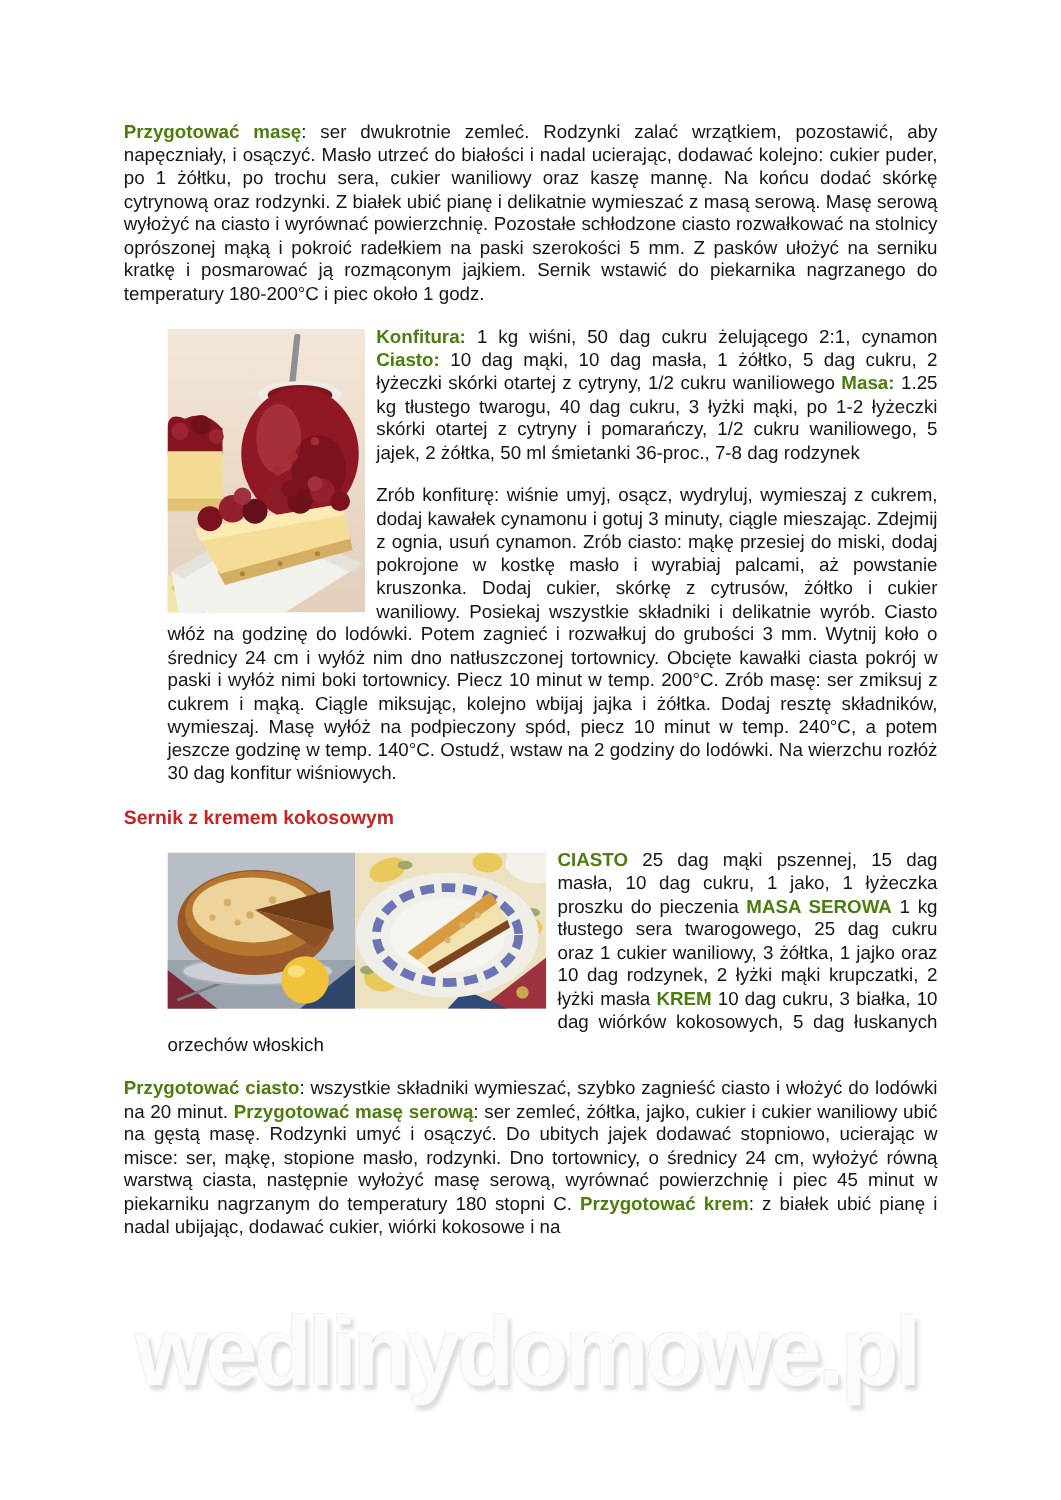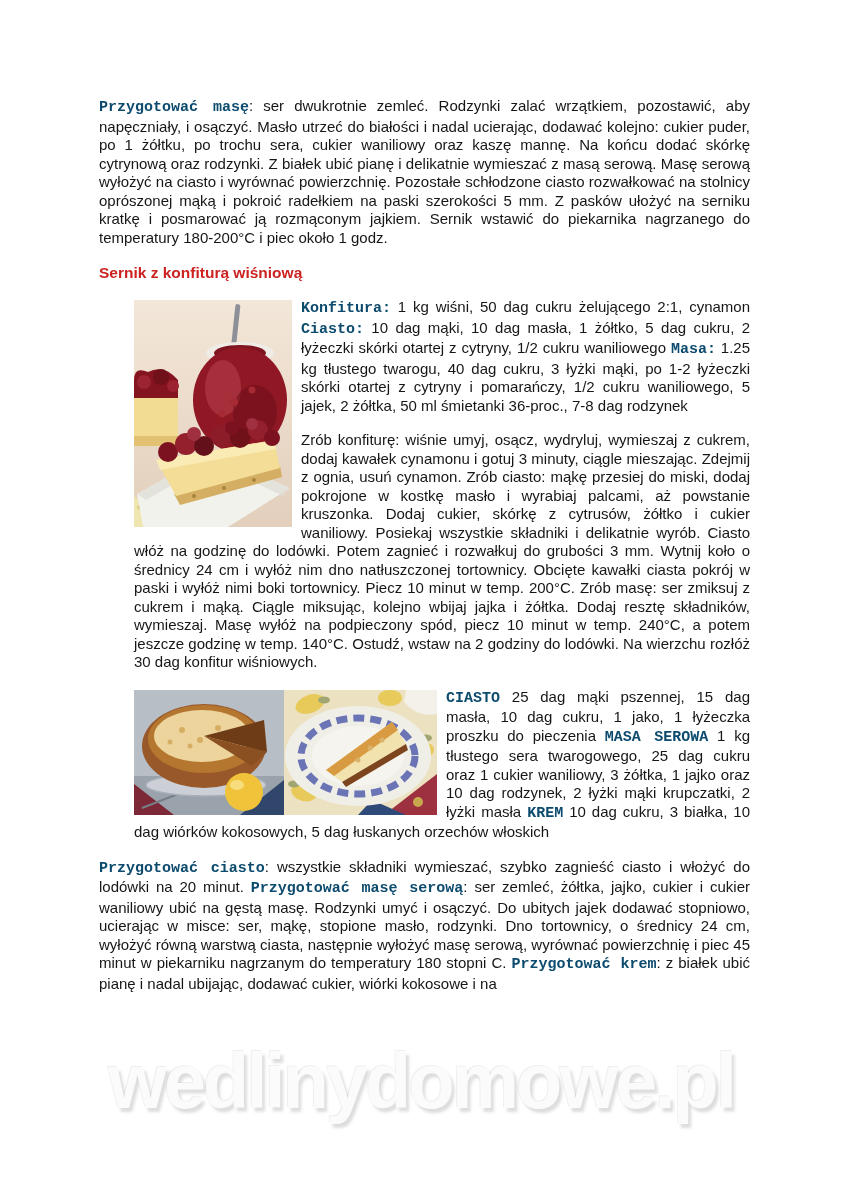--- a/index.html
+++ b/index.html
@@ -13,21 +13,21 @@
     overflow: hidden;
     font-family: "Liberation Sans", sans-serif;
     font-size: 15px;
     line-height: 18.5px;
     color: #161616;
   }
   .body-text {
     margin: 0 0 16px 0;
     text-align: justify;
   }
-  .body-text b { color: #0c4a6e; font-family: Liberation Mono, monospace; }
+  .body-text b { color: #4d7c0f; }
   .recipe-heading {
     font-family: "Liberation Sans", sans-serif;
     font-size: 15.5px;
     line-height: 19px;
     font-weight: bold;
     color: #cc2222;
     margin: 0 0 16px 0;
     text-align: left;
   }
   .recipe-section { margin: 0 0 16px 0; padding-left: 35px; }
@@ -56,21 +56,20 @@
     pointer-events: none;
   }
 </style>
 </head>
 <body>
 
 <div class="page">
 
   <p class="body-text"><b>Przygotować masę</b><span>: ser dwukrotnie zemleć. Rodzynki zalać wrzątkiem, pozostawić, aby napęczniały, i osączyć. Masło utrzeć do białości i nadal ucierając, dodawać kolejno: cukier puder, po 1 żółtku, po trochu sera, cukier waniliowy oraz kaszę mannę. Na końcu dodać skórkę cytrynową oraz rodzynki. Z białek ubić pianę i delikatnie wymieszać z masą serową. Masę serową wyłożyć na ciasto i wyrównać powierzchnię. Pozostałe schłodzone ciasto rozwałkować na stolnicy oprószonej mąką i pokroić radełkiem na paski szerokości 5 mm. Z pasków ułożyć na serniku kratkę i posmarować ją rozmąconym jajkiem. Sernik wstawić do piekarnika nagrzanego do temperatury 180-200°C i piec około 1 godz.</span></p>
 
-  <h2 class="recipe-heading">Sernik z konfiturą wiśniową</h2>
 
   <div class="recipe-section">
 
     <div class="photo" title="Kawałek sernika z konfiturą wiśniową na talerzu, obok słoik konfitury">
       <svg width="158" height="227" viewBox="0 0 158 227" xmlns="http://www.w3.org/2000/svg">
         <defs>
           <linearGradient id="bg1" x1="0" y1="0" x2="0" y2="1">
             <stop offset="0" stop-color="#f3e7d9"></stop>
             <stop offset="0.45" stop-color="#ecdccb"></stop>
             <stop offset="1" stop-color="#e2cfbc"></stop>
@@ -121,20 +120,21 @@
         <circle cx="98" cy="128" r="7" fill="#7c1220"></circle>
         <circle cx="118" cy="124" r="6" fill="#a03040"></circle>
       </svg>
     </div>
 
     <p class="body-text"><b>Konfitura:</b><span> 1 kg wiśni, 50 dag cukru żelującego 2:1, cynamon </span><b>Ciasto:</b><span> 10 dag mąki, 10 dag masła, 1 żółtko, 5 dag cukru, 2 łyżeczki skórki otartej z cytryny, 1/2 cukru waniliowego </span><b>Masa:</b><span> 1.25 kg tłustego twarogu, 40 dag cukru, 3 łyżki mąki, po 1-2 łyżeczki skórki otartej z cytryny i pomarańczy, 1/2 cukru waniliowego, 5 jajek, 2 żółtka, 50 ml śmietanki 36-proc., 7-8 dag rodzynek</span></p>
 
     <p class="body-text">Zrób konfiturę: wiśnie umyj, osącz, wydryluj, wymieszaj z cukrem, dodaj kawałek cynamonu i gotuj 3 minuty, ciągle mieszając. Zdejmij z ognia, usuń cynamon. Zrób ciasto: mąkę przesiej do miski, dodaj pokrojone w kostkę masło i wyrabiaj palcami, aż powstanie kruszonka. Dodaj cukier, skórkę z cytrusów, żółtko i cukier waniliowy. Posiekaj wszystkie składniki i delikatnie wyrób. Ciasto włóż na godzinę do lodówki. Potem zagnieć i rozwałkuj do grubości 3 mm. Wytnij koło o średnicy 24 cm i wyłóż nim dno natłuszczonej tortownicy. Obcięte kawałki ciasta pokrój w paski i wyłóż nimi boki tortownicy. Piecz 10 minut w temp. 200°C. Zrób masę: ser zmiksuj z cukrem i mąką. Ciągle miksując, kolejno wbijaj jajka i żółtka. Dodaj resztę składników, wymieszaj. Masę wyłóż na podpieczony spód, piecz 10 minut w temp. 240°C, a potem jeszcze godzinę w temp. 140°C. Ostudź, wstaw na 2 godziny do lodówki. Na wierzchu rozłóż 30 dag konfitur wiśniowych.</p>
   </div>
 
+  <h2 class="recipe-heading">Sernik z kremem kokosowym</h2>
 
   <div class="recipe-section">
 
     <div class="photo" title="Sernik kokosowy w całości oraz kawałek sernika na talerzu z niebieskim wzorem">
       <svg width="303" height="125" viewBox="0 0 303 125" xmlns="http://www.w3.org/2000/svg">
 
         <rect width="150" height="125" fill="#b7bec6"></rect>
         <rect y="86" width="150" height="39" fill="#9aa2ab"></rect>
         <polygon points="0,94 40,125 0,125" fill="#7d2837"></polygon>
         <polygon points="150,90 150,125 106,125" fill="#31466b"></polygon>

